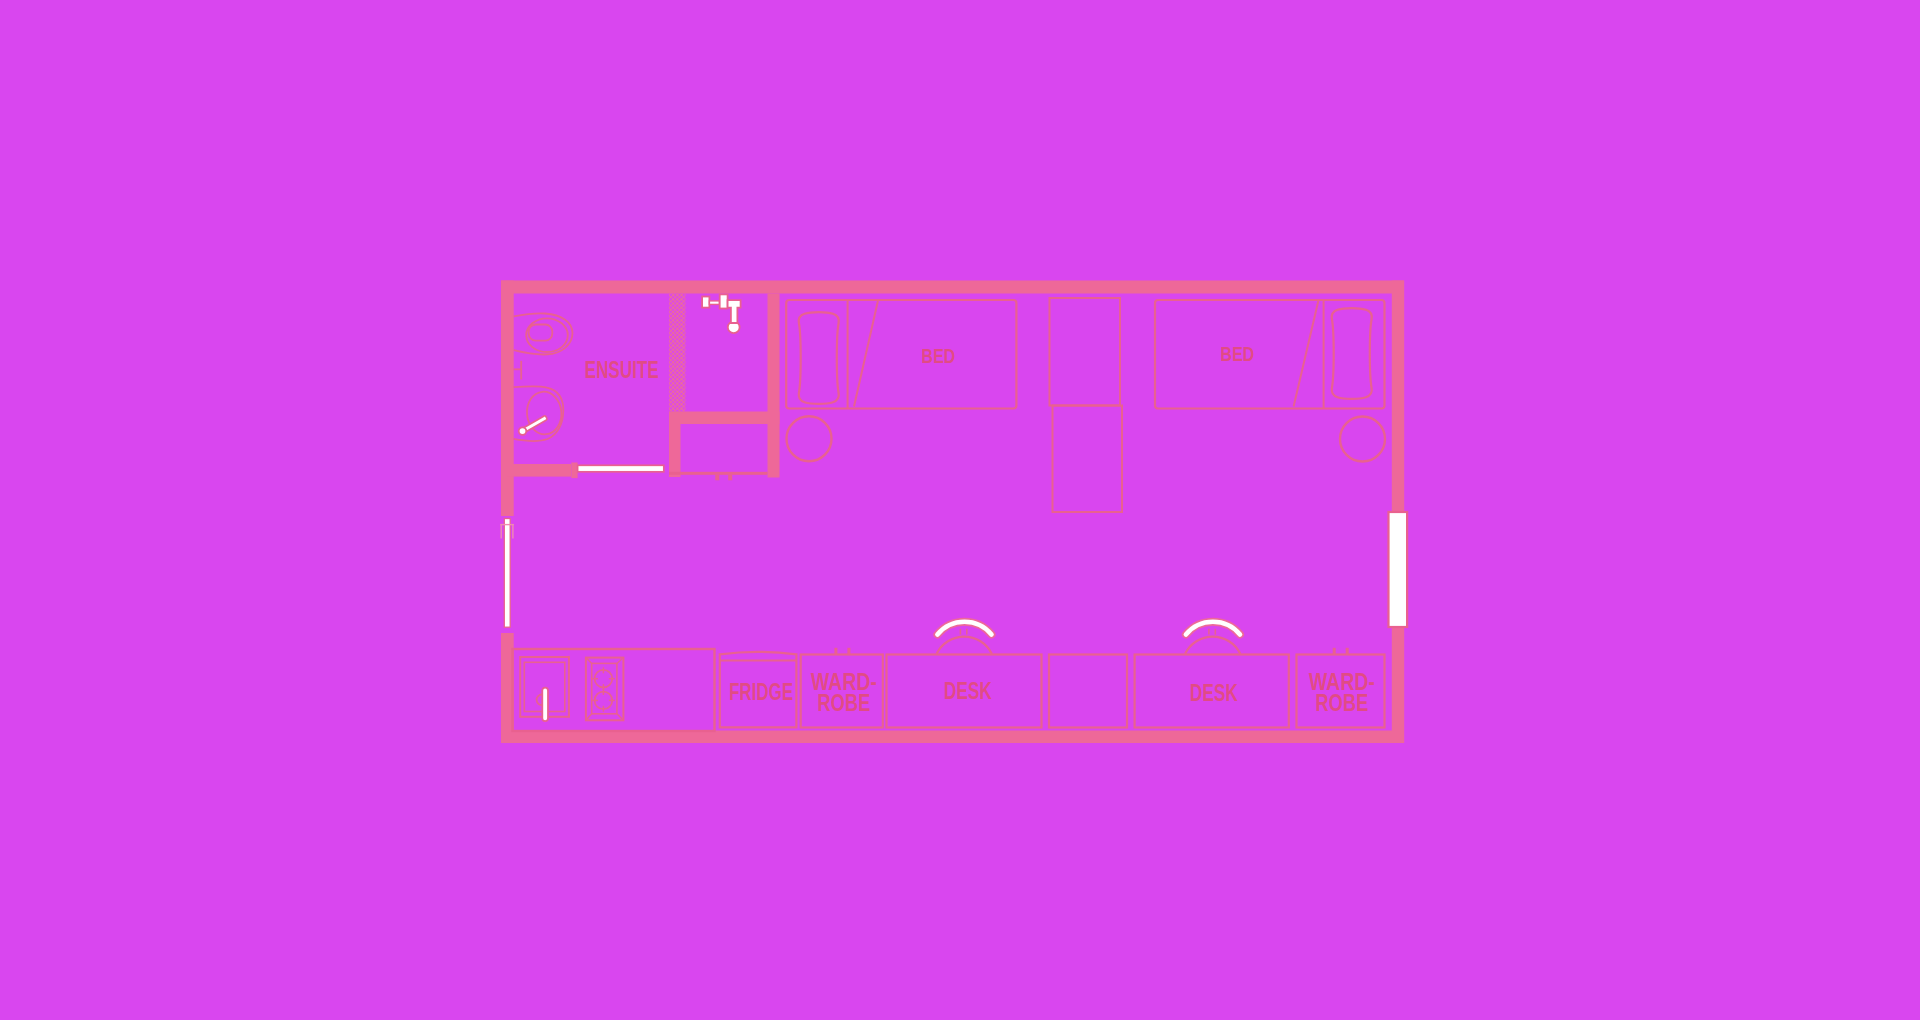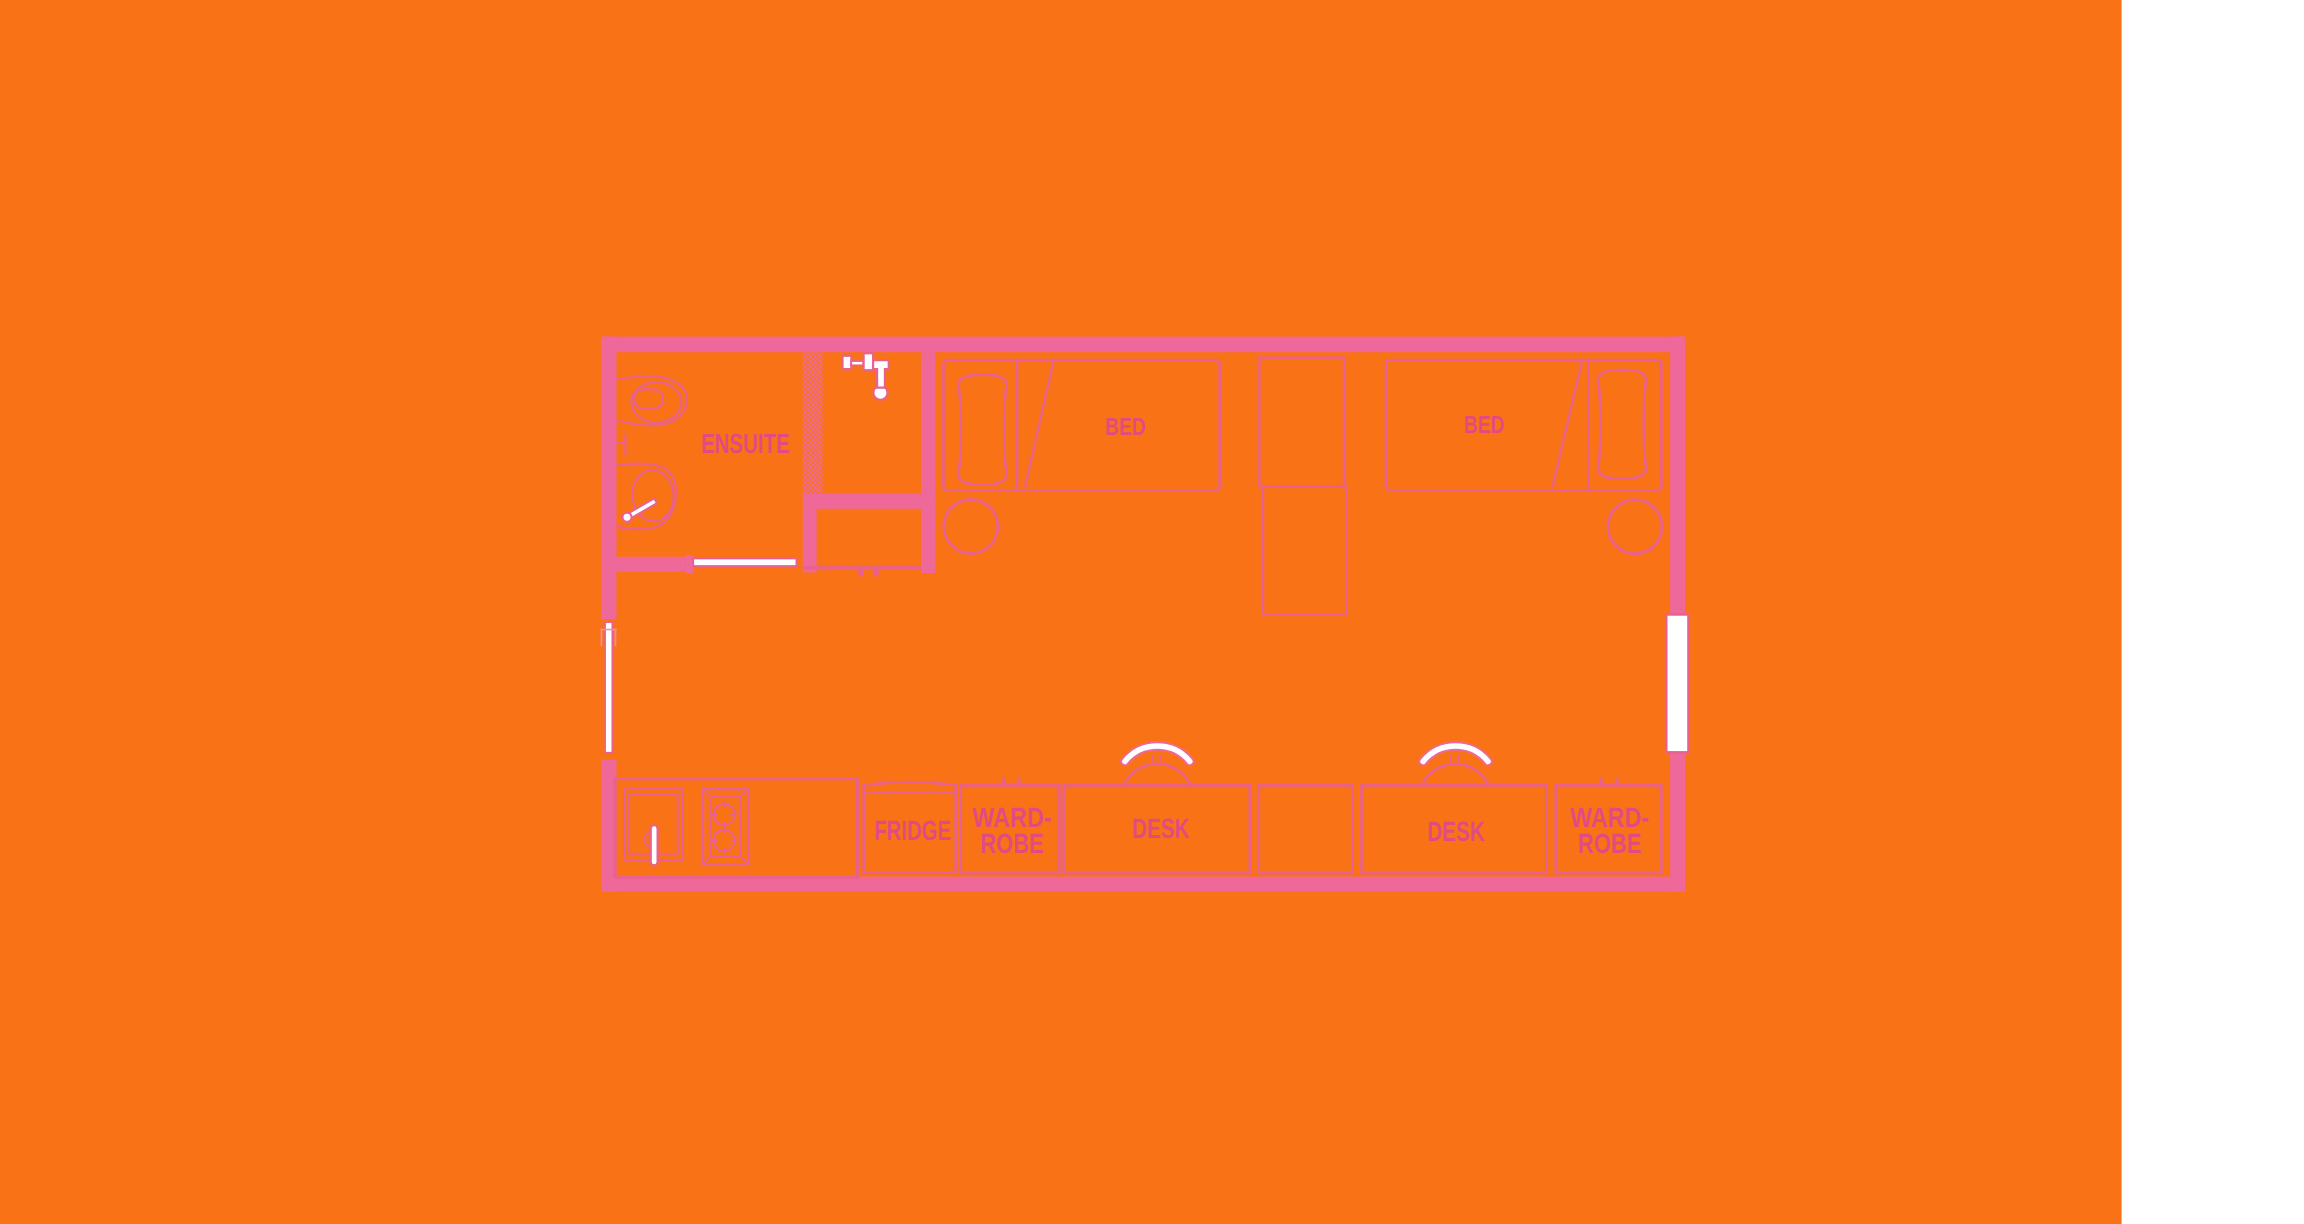--- a/index.html
+++ b/index.html
@@ -1,16 +1,16 @@
 <!DOCTYPE html>
 <html><head>
 <meta charset="utf-8">
 <style>
   html,body{margin:0;padding:0;background:#ffffff;}
-  .wrap{width:1768px;height:1020px;position:relative;background:#f97316;overflow:hidden;}
+  .wrap{width:1920px;height:1020px;position:relative;background:#d946ef;overflow:hidden;}
   text{font-family:"Liberation Sans",sans-serif;font-weight:bold;}
 </style>
 </head>
 <body>
 <div class="wrap">
 <svg width="1920" height="1020" viewBox="0 0 1920 1020" xmlns="http://www.w3.org/2000/svg">
 <defs>
   <pattern id="hatch" width="4.2" height="4.2" patternUnits="userSpaceOnUse">
     <rect x="0" y="0" width="2.3" height="2.3" fill="#ed699c"></rect>
     <rect x="2.1" y="2.1" width="2.3" height="2.3" fill="#ed699c"></rect>

